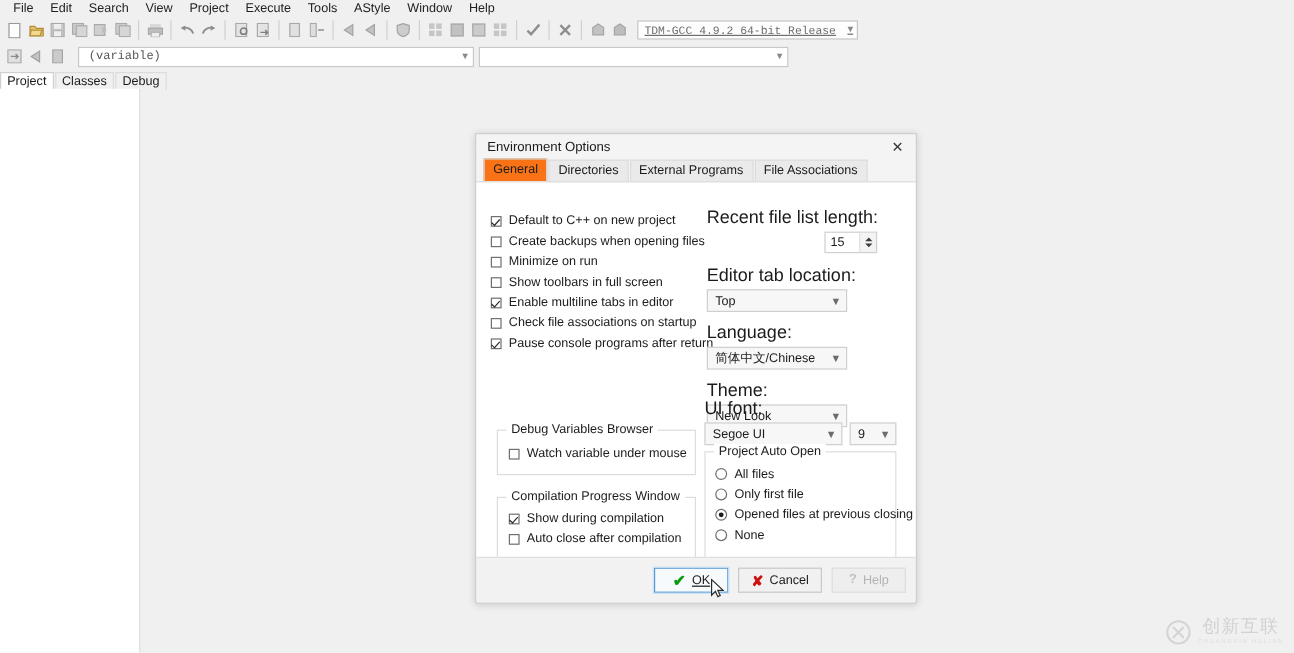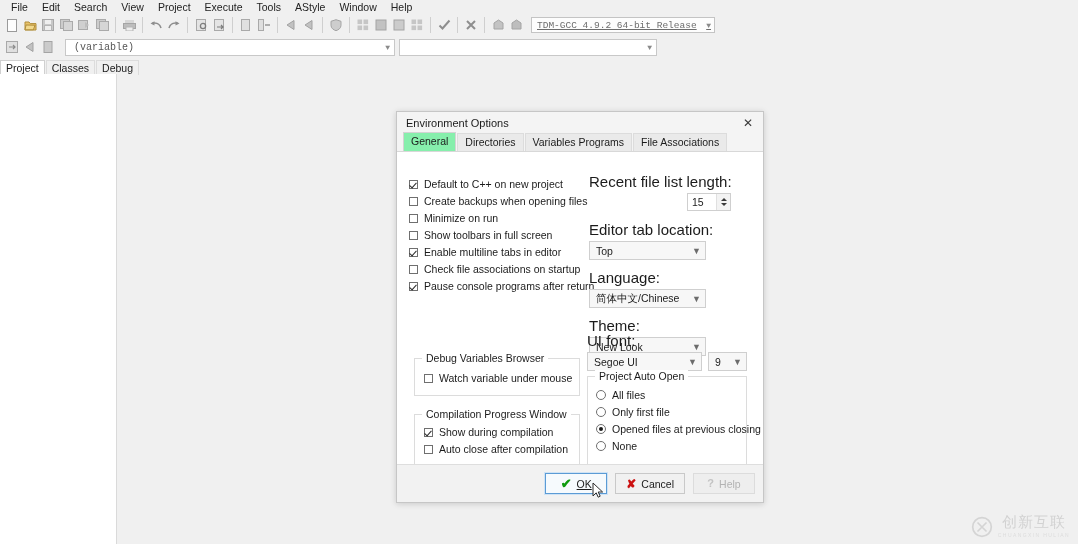--- a/index.html
+++ b/index.html
@@ -88,21 +88,21 @@
   }
   .dlg-tabs{
     height:18px;background:#f4f4f4;display:flex;align-items:flex-end;
     padding-left:6px;box-sizing:border-box;
   }
   .dtab{
     font-size:10.5px;color:#1b1b1b;padding:2px 7px 2px 7px;line-height:13px;
     background:#eaeaea;border:1px solid #dcdcdc;border-bottom:none;
     margin-right:1px;box-sizing:border-box;
   }
-  .dtab.active{background:#86efac;border-color:#d3d3d3;padding-bottom:3px;}
+  .dtab.active{background:#f97316;border-color:#d3d3d3;padding-bottom:3px;}
   .dlg-body{
     position:absolute;left:0;top:39px;width:366px;height:314px;
     background:#ffffff;border-top:1px solid #d8d8d8;box-sizing:border-box;
   }
   .dlg-foot{
     position:absolute;left:0;bottom:0;width:366px;height:38px;
     background:#f2f2f2;border-top:1px solid #dedede;
     display:flex;align-items:center;justify-content:flex-end;
     padding-right:8px;box-sizing:border-box;gap:8px;
   }
@@ -409,21 +409,21 @@
   <div id="dialog">
 
     <div class="dlg-title">
       <span class="t">Environment Options</span>
       <span class="dlg-close">✕</span>
     </div>
 
     <div class="dlg-tabs">
       <span class="dtab active">General</span>
       <span class="dtab">Directories</span>
-      <span class="dtab">Variables Programs</span>
+      <span class="dtab">External Programs</span>
       <span class="dtab">File Associations</span>
     </div>
 
     <div class="dlg-body">
 
       <div style="position:absolute;left:12px;top:24px;">
         <div class="chk-row">
           <span class="box on"></span>
           <span class="lbl">Default to C++ on new project</span>
         </div>

